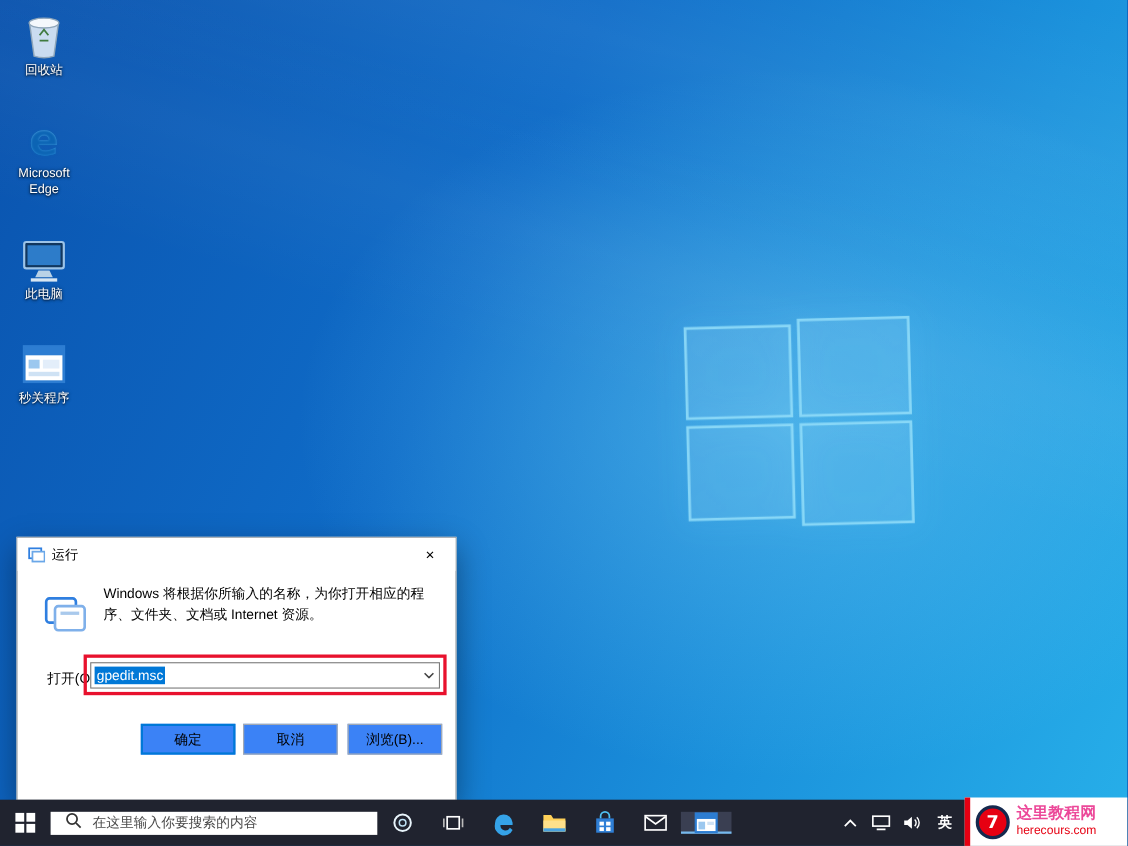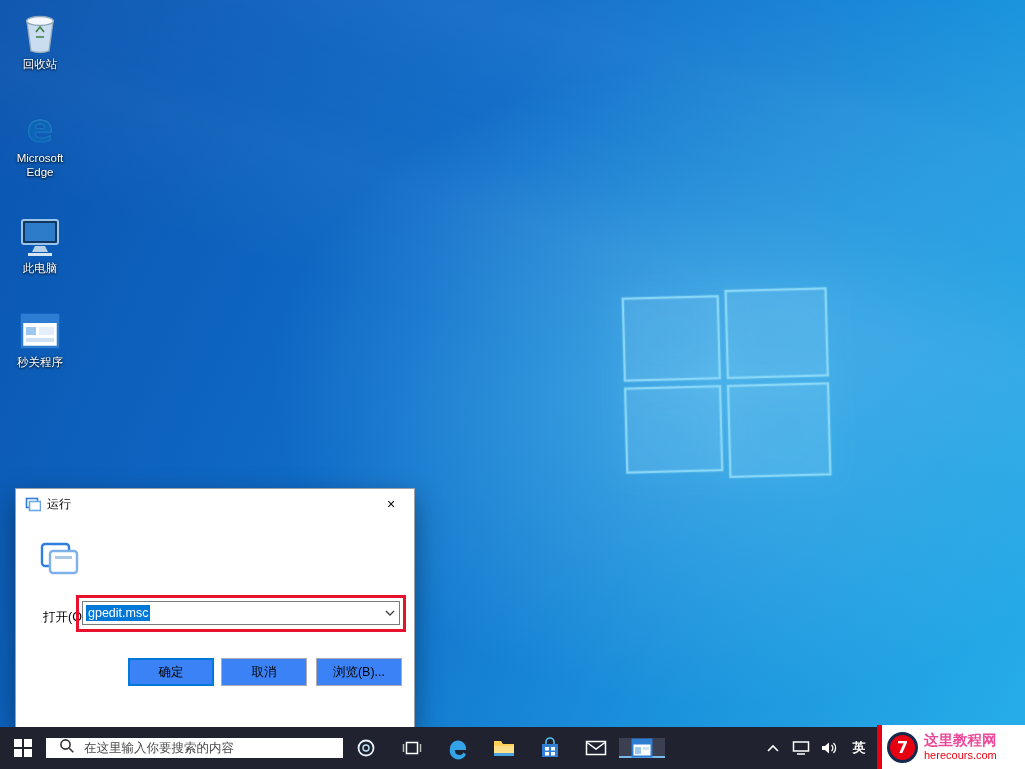--- a/index.html
+++ b/index.html
@@ -60,21 +60,21 @@
   .titlebar .title-text { font-size:12px; flex:1; }
   .close-btn {
     width:46px; height:30px; border:none; background:transparent;
     font-size:14px; color:#000; cursor:pointer; line-height:30px;
   }
   .big-icon { position:absolute; left:24px; top:50px; }
   .desc { position:absolute; left:78px; top:42px; width:304px; line-height:1.55; }
   .open-label { position:absolute; left:27px; top:116px; line-height:24px; }
   .red-annotation {
     position:absolute; left:60px; top:106px; width:330px; height:37px;
-    border:3px solid #e8112d; display:flex; padding:3px;
+    border:3px solid #e8112d; display:flex; align-items:center; padding:3px;
   }
   .combobox {
     flex:1; height:24px; border:1px solid #7a7a7a; background:#fff;
     display:flex; align-items:center; padding-left:3px; cursor:text;
   }
   .combo-value { background:#0078d7; color:#fff; padding:1px 2px; font-size:12.5px; }
   .combo-arrow { margin-left:auto; width:19px; height:100%; display:flex; align-items:center; justify-content:center; cursor:pointer; }
   .btn {
     position:absolute; top:169px; width:86px; height:28px;
     background:#3b82f6; border:1px solid #adadad; font-size:12.5px;
@@ -192,20 +192,21 @@
   </div>
 
   <div class="big-icon">
     <svg width="40" height="38" viewBox="0 0 40 38">
       <rect x="2" y="5" width="27" height="22" rx="3" fill="none" stroke="#2f7fe0" stroke-width="2.4"></rect>
       <rect x="10" y="12" width="27" height="22" rx="3" fill="#fff" stroke="#7fb0ea" stroke-width="2.4"></rect>
       <rect x="15" y="17" width="17" height="3" fill="#a9c9ec"></rect>
     </svg>
   </div>
 
+  <div class="desc">Windows 将根据你所输入的名称，为你打开相应的程序、文件夹、文档或 Internet 资源。</div>
 
   <label class="open-label">打开(O):</label>
 
   <div class="red-annotation">
     <div class="combobox">
       <span class="combo-value">gpedit.msc</span>
       <span class="combo-arrow">
         <svg width="10" height="6" viewBox="0 0 10 6">
             <polyline points="1,1 5,5 9,1" fill="none" stroke="#444" stroke-width="1.4"></polyline>
           </svg>

